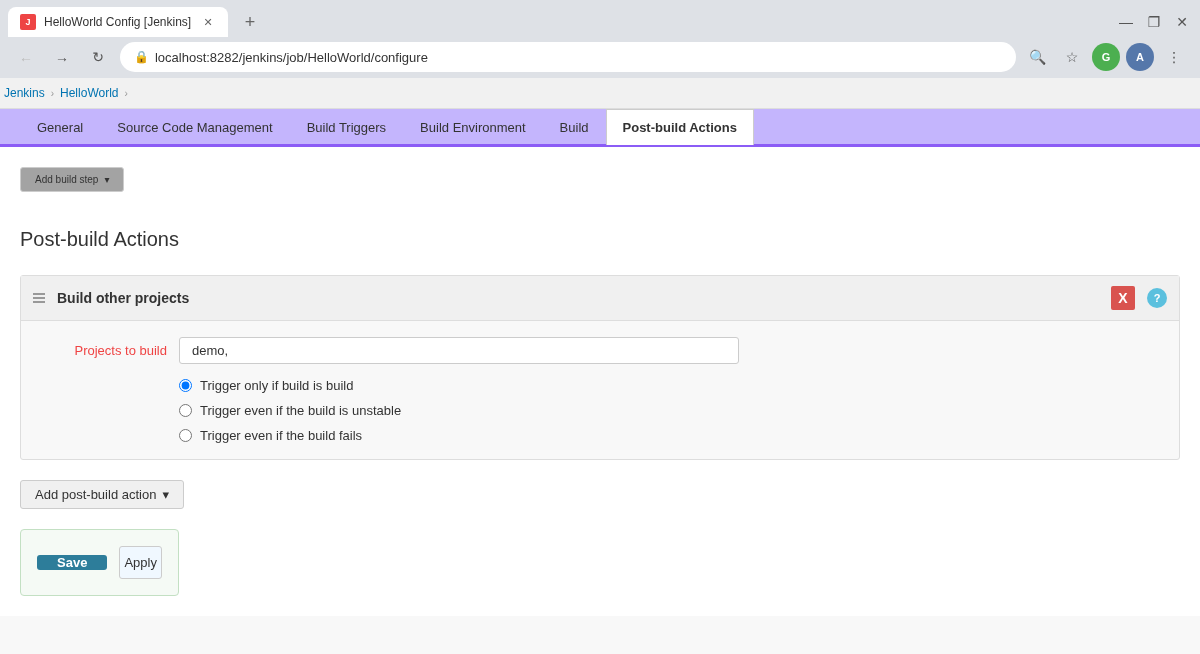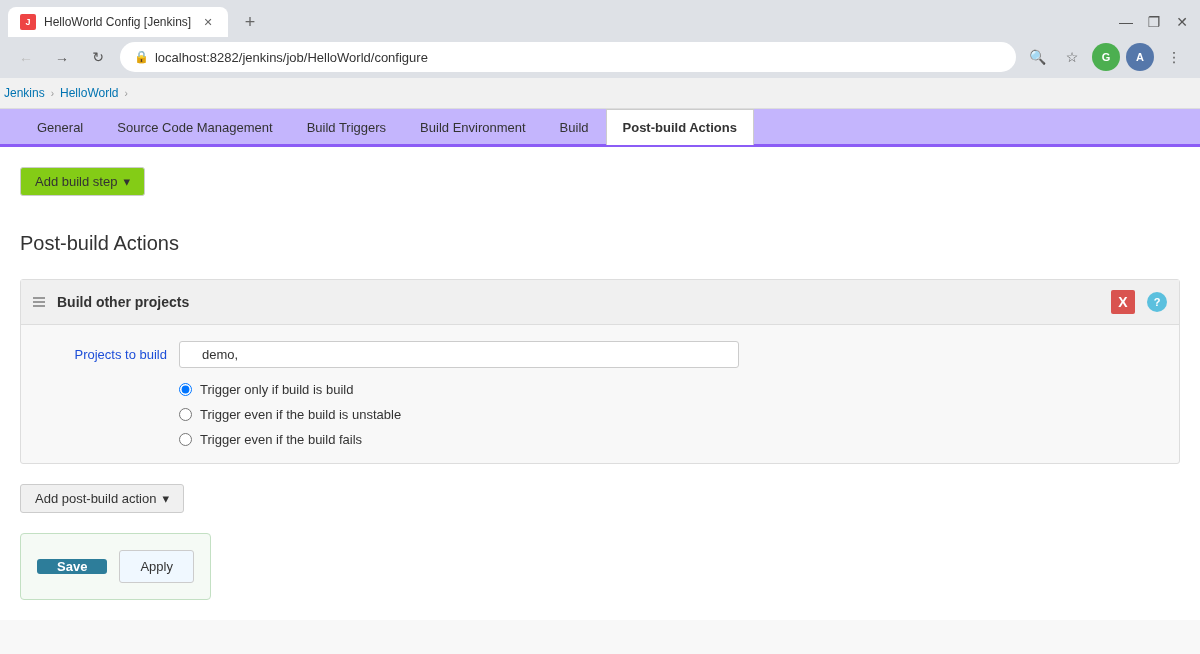--- a/index.html
+++ b/index.html
@@ -162,25 +162,25 @@
       background: #fff;
       padding: 20px;
       margin: 0;
     }
 
     
     .build-step-btn {
       display: inline-flex;
       align-items: center;
       gap: 6px;
-      background: #84cc16;
+      background: #a3a3a3;
       border: 1px solid #ccc;
       border-radius: 3px;
       padding: 6px 14px;
-      font-size: 13px;
+      font-size: 10px;
       cursor: pointer;
       color: #333;
       margin-bottom: 16px;
     }
 
     
     .section-title {
       font-size: 20px;
       font-weight: normal;
       color: #333;
@@ -257,28 +257,28 @@
     }
 
     .form-row {
       display: flex;
       align-items: center;
       margin-bottom: 14px;
       gap: 12px;
     }
     .form-label {
       min-width: 130px;
-      color: #1d4ed8;
+      color: #ef4444;
       font-size: 13px;
       text-align: right;
     }
     .form-input {
       flex: 1;
       max-width: 560px;
-      padding: 5px 22px;
+      padding: 5px 12px;
       border: 1px solid #ccc;
       border-radius: 3px;
       font-size: 13px;
       color: #333;
       background: #fff;
     }
 
     .radio-group {
       margin-left: 142px;
       display: flex;
@@ -331,21 +331,21 @@
       padding: 0 20px;
       font-size: 13px;
       cursor: pointer;
       font-weight: bold;
     }
     .apply-btn {
       background: #f0f8ff;
       color: #333;
       border: 1px solid #ccc;
       border-radius: 3px;
-      padding: 8px 20px;
+      padding: 8px 4px;
       font-size: 13px;
       cursor: pointer;
     }
 
     
     .content-area::-webkit-scrollbar { width: 8px; }
     .content-area::-webkit-scrollbar-track { background: #f0f0f0; }
     .content-area::-webkit-scrollbar-thumb { background: #bbb; border-radius: 4px; }
   </style>
 </head>

